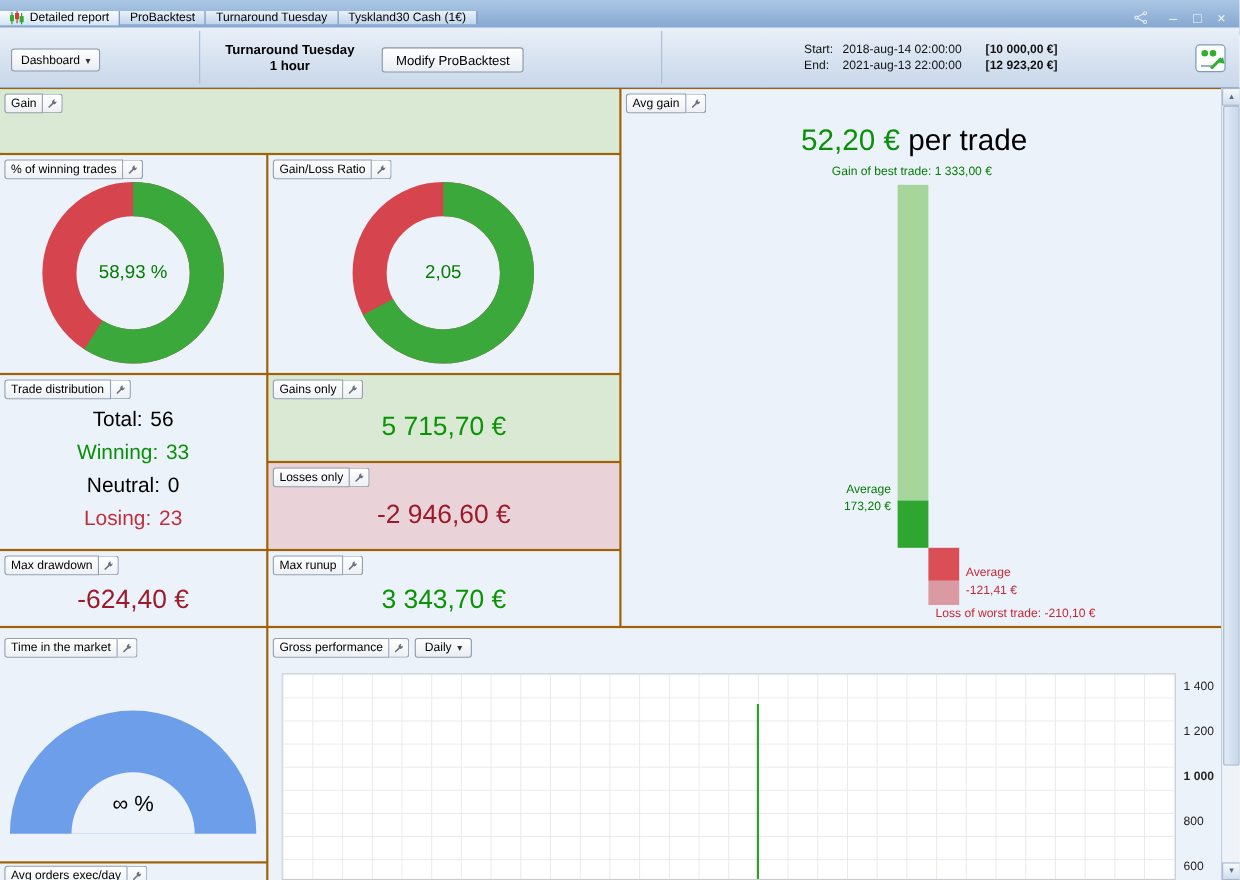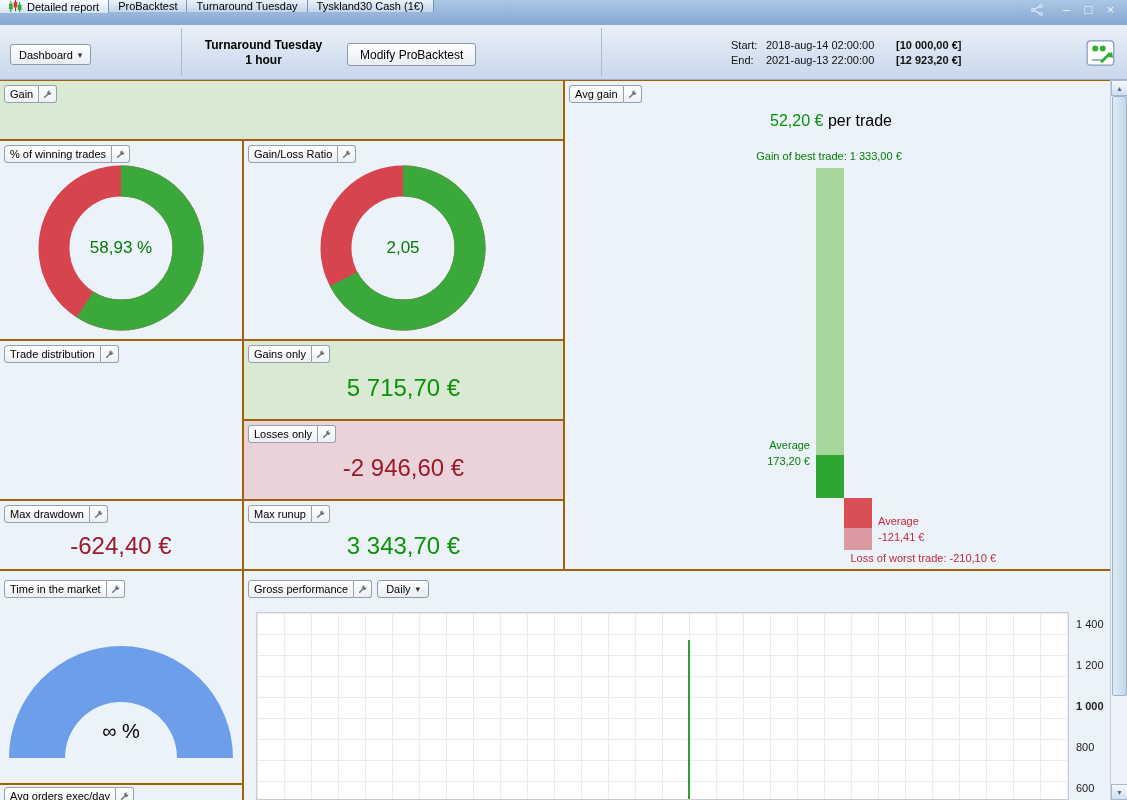--- a/index.html
+++ b/index.html
@@ -1,20 +1,20 @@
 <!DOCTYPE html>
 <html><head>
 <meta charset="utf-8">
 <style>
   *{margin:0;padding:0;box-sizing:border-box}
   html,body{width:1127px;height:800px;overflow:hidden;background:#fff;font-family:"Liberation Sans",sans-serif}
   #screen{position:relative;width:1127px;height:800px;background:#fff}
 
   
-  .titlebar{position:absolute;left:0;top:0;width:1127px;height:32px;background:linear-gradient(#abc7e5,#7c9fcb);display:flex;align-items:flex-start}
+  .titlebar{position:absolute;left:0;top:0;width:1127px;height:32px;background:linear-gradient(#abc7e5,#7c9fcb);display:flex;align-items:center}
   .tab{display:flex;align-items:center;gap:5px;padding:0 9px;font-size:11px;color:#000;
        background:linear-gradient(#e9f1fa,#c2d5ec);border-right:1px solid #7e94b4;cursor:pointer;white-space:nowrap}
   .tab.active{background:linear-gradient(#f9fcff,#d6e4f4)}
   .tb-spacer{flex:1}
   .winbtns{display:flex;align-items:center;gap:3px;padding-right:7px}
   .winbtn{width:19px;height:19px;display:flex;align-items:center;justify-content:center;color:#f2f6fc;font-size:13px;cursor:pointer}
   .share-ic{width:18px;height:18px;display:flex;align-items:center;justify-content:center;margin-right:8px;cursor:pointer}
 
   
   .toolbar{position:absolute;left:0;top:25px;width:1127px;height:55px;background:linear-gradient(#e9f0f8,#c8d7ea);border-bottom:1px solid #9cb1c9}
@@ -45,21 +45,21 @@
   .donut-wrap{position:absolute;width:166px;height:166px}
   .donut-center{position:absolute;inset:0;display:flex;align-items:center;justify-content:center;font-size:17px;color:#047d04}
 
   .td-rows{position:absolute;left:0;top:26px;width:100%;text-align:center;font-size:19px;line-height:30px;color:#000}
   .td-row span{display:inline-block}
   .td-row .lab{margin-right:7px}
   .c-win{color:#089008}
   .c-lose{color:#c02f3e}
 
   
-  .ag-value{position:absolute;left:0;top:31px;width:532px;text-align:center;font-size:16px;color:#000;white-space:nowrap}
+  .ag-value{position:absolute;left:0;top:31px;width:532px;text-align:center;font-size:27px;color:#000;white-space:nowrap}
   .ag-value .g{color:#089008}
   .ag-best{position:absolute;left:114px;top:69px;width:300px;text-align:center;font-size:11px;color:#047d04}
   .ag-greenbar{position:absolute;left:251px;top:87px;width:28px;display:flex;flex-direction:column}
   .ag-redbar{position:absolute;left:279px;top:417px;width:28px;display:flex;flex-direction:column}
   .seg-lg{background:#a6d69c}
   .seg-dg{background:#2fa62f}
   .seg-dr{background:#da4f55}
   .seg-lr{background:#d99ba1}
   .ag-avggain{position:absolute;left:0;top:356px;width:245px;text-align:right;font-size:11px;line-height:16px;color:#047d04}
   .ag-avgloss{position:absolute;left:313px;top:432px;width:160px;text-align:left;font-size:11px;line-height:16px;color:#c42837}
@@ -275,20 +275,26 @@
               <svg viewBox="0 0 14 14" width="11" height="11">
                 <g transform="rotate(45 7 7)" fill="#68727e">
                   <circle cx="7" cy="3.8" r="2.6"></circle>
                   <rect x="5.9" y="0.4" width="2.2" height="2.6" fill="#f4f6f8"></rect>
                   <rect x="6.1" y="5.5" width="1.8" height="7.5" rx="0.9"></rect>
                 </g>
               </svg>
             </span>
           </button>
       </div>
+      <div class="td-rows">
+        <div class="td-row"><span class="lab">Total:</span><span>56</span></div>
+        <div class="td-row c-win"><span class="lab">Winning:</span><span>33</span></div>
+        <div class="td-row"><span class="lab">Neutral:</span><span>0</span></div>
+        <div class="td-row c-lose"><span class="lab">Losing:</span><span>23</span></div>
+      </div>
     </div>
 
     <div class="panel greenbg" style="left:244px;top:261px;width:319px;height:78px">
       <div class="phead">
         <button class="ptitle">Gains only</button>
         <button class="pwrench">
             <span style="display:flex">
               <svg viewBox="0 0 14 14" width="11" height="11">
                 <g transform="rotate(45 7 7)" fill="#68727e">
                   <circle cx="7" cy="3.8" r="2.6"></circle>

